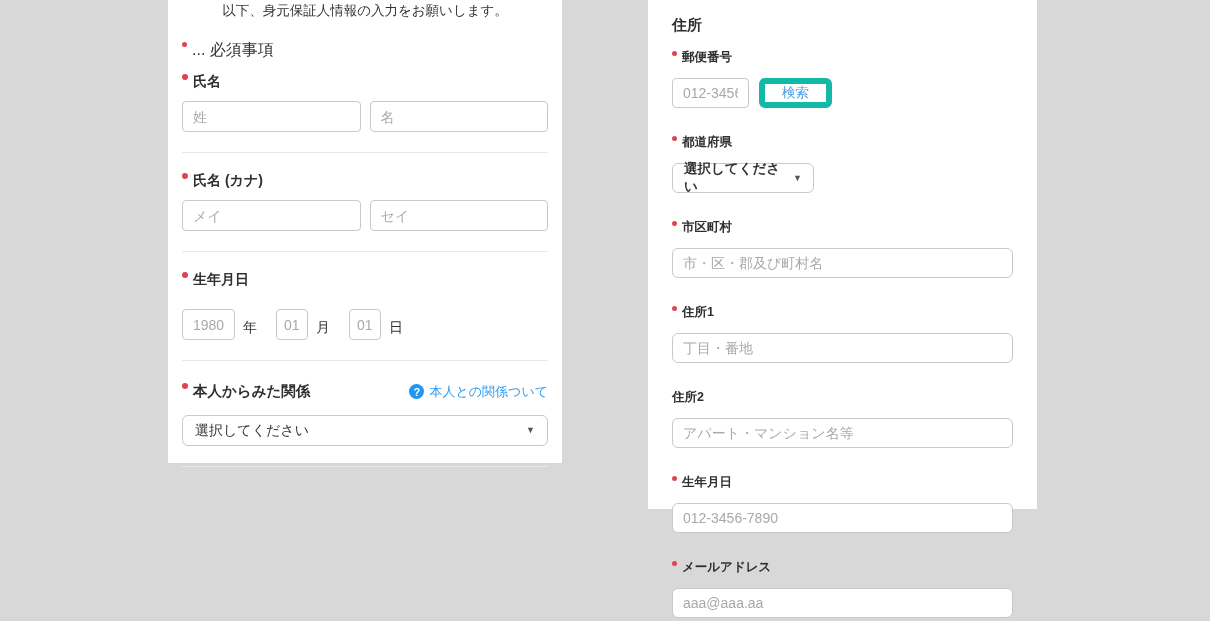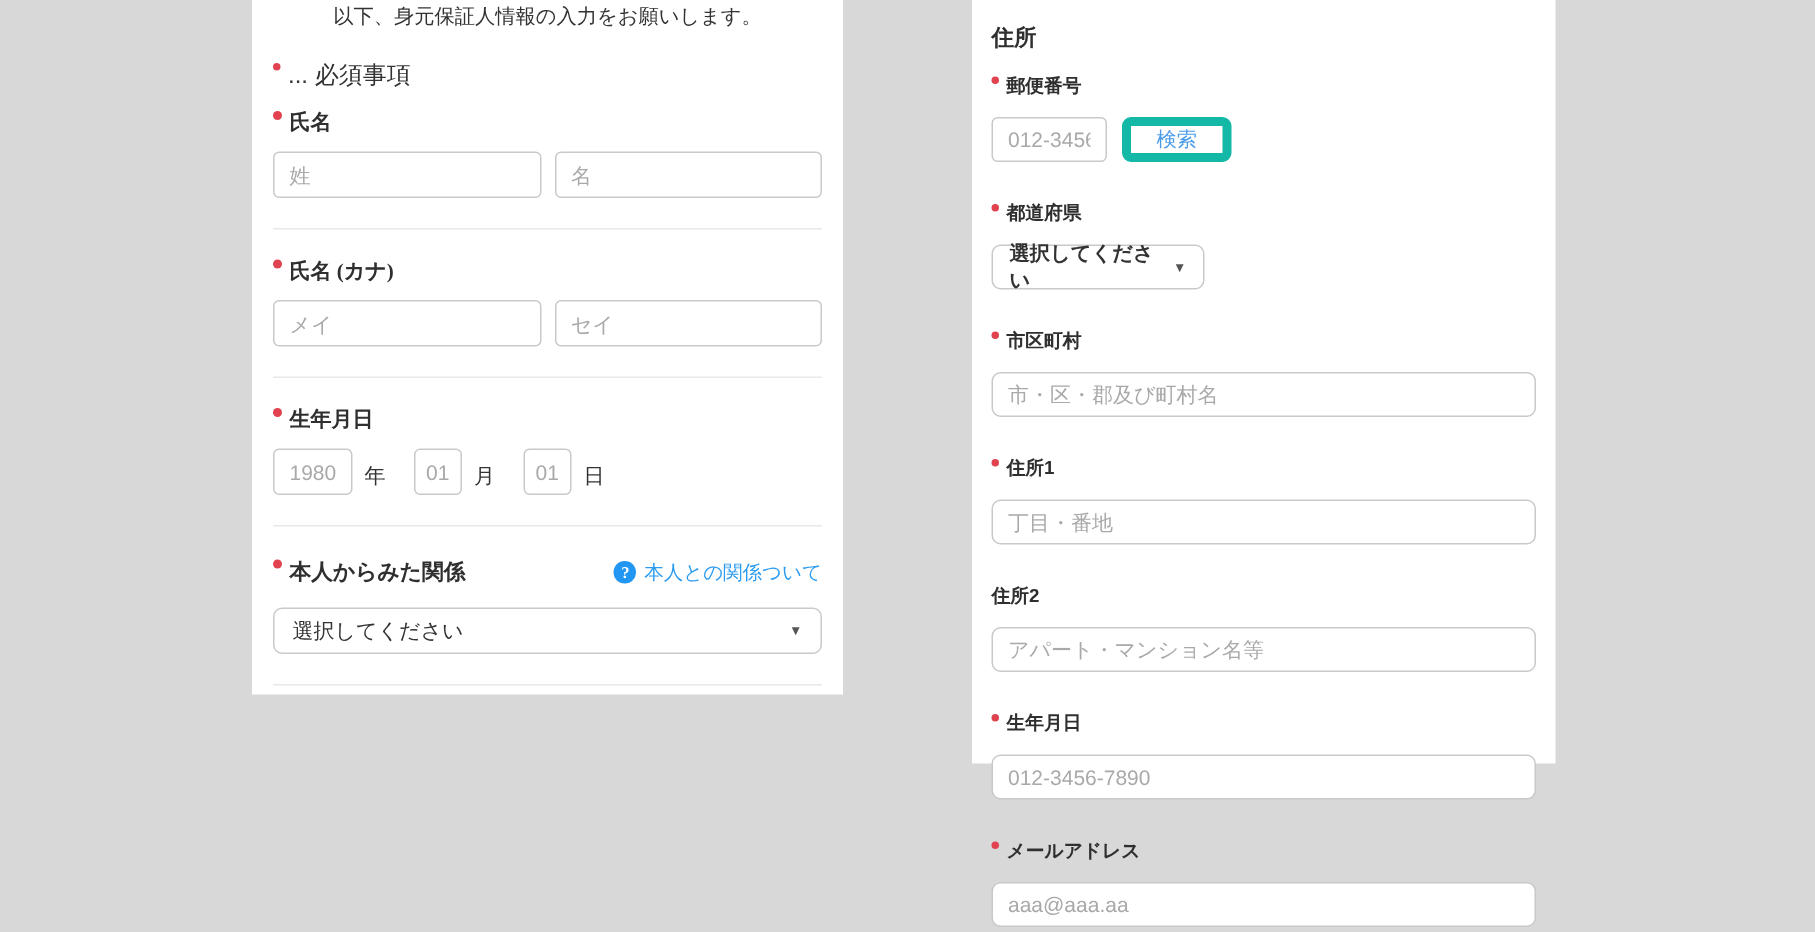--- a/index.html
+++ b/index.html
@@ -7,49 +7,49 @@
     width: 1210px; height: 621px; overflow: hidden;
     background: #d8d8d8;
     font-family: "Liberation Sans", sans-serif;
     position: relative;
     color: #333;
   }
   .panel {
     position: absolute; top: 0; background: #ffffff;
   }
   .panel-left  { left: 168px; width: 394px; height: 463px; padding: 0 14px; }
-  .panel-right { left: 648px; width: 389px; height: 509px; padding: 0 13px; }
+  .panel-right { left: 648px; width: 389px; height: 509px; padding: 0 24px; }
 
   .intro { padding-top: 2px; text-align: center; font-size: 13.5px; color: #333; }
 
   .req-note { margin-top: 20px; text-align: left; font-size: 16px; color: #333; }
 
   .dot {
     display: inline-block; width: 6px; height: 6px; border-radius: 50%;
     background: #e0434f; vertical-align: top; margin-top: 1px; margin-right: 5px;
   }
   .dot.small { width: 5px; height: 5px; margin-top: 2px; }
 
-  .label-row { margin-top: 19px; font-size: 14px; font-weight: bold; color: #2f2f2f; font-family: Liberation Serif, serif; }
+  .label-row { margin-top: 19px; font-size: 14px; font-weight: bold; color: #2f2f2f; }
   .label-row.first { margin-top: 12px; }
   .label-row.with-link { display: flex; align-items: center; justify-content: space-between; margin-top: 21px; font-size: 14.5px; }
 
   .two-col { display: flex; gap: 9px; margin-top: 10px; }
   .two-col input { flex: 1; min-width: 0; }
 
   input {
     height: 31px; border: 1px solid #c9c9c9; border-radius: 4px;
     padding: 0 10px; font-size: 14px; color: #333; outline: none;
     font-family: "Liberation Sans", sans-serif; background: #fff;
   }
   input::placeholder { color: #a9a9a9; opacity: 1; }
 
   .divider { border: none; border-top: 1px solid #e8e8e8; margin-top: 20px; }
 
-  .birth-row { display: flex; align-items: center; margin-top: 10px; font-size: 14px; }
+  .birth-row { display: flex; align-items: center; margin-top: 20px; font-size: 14px; }
   .birth-row input { text-align: left; }
   .input-year  { width: 53px; }
   .input-2d    { width: 32px; padding: 0 7px; }
   .unit { margin: 6px 19px 0 8px; color: #333; }
   .unit:last-child { margin-right: 0; }
 
   .help-link {
     font-size: 13px; color: #2d9cf0; text-decoration: none; font-weight: normal;
     display: inline-flex; align-items: center; gap: 5px;
   }

